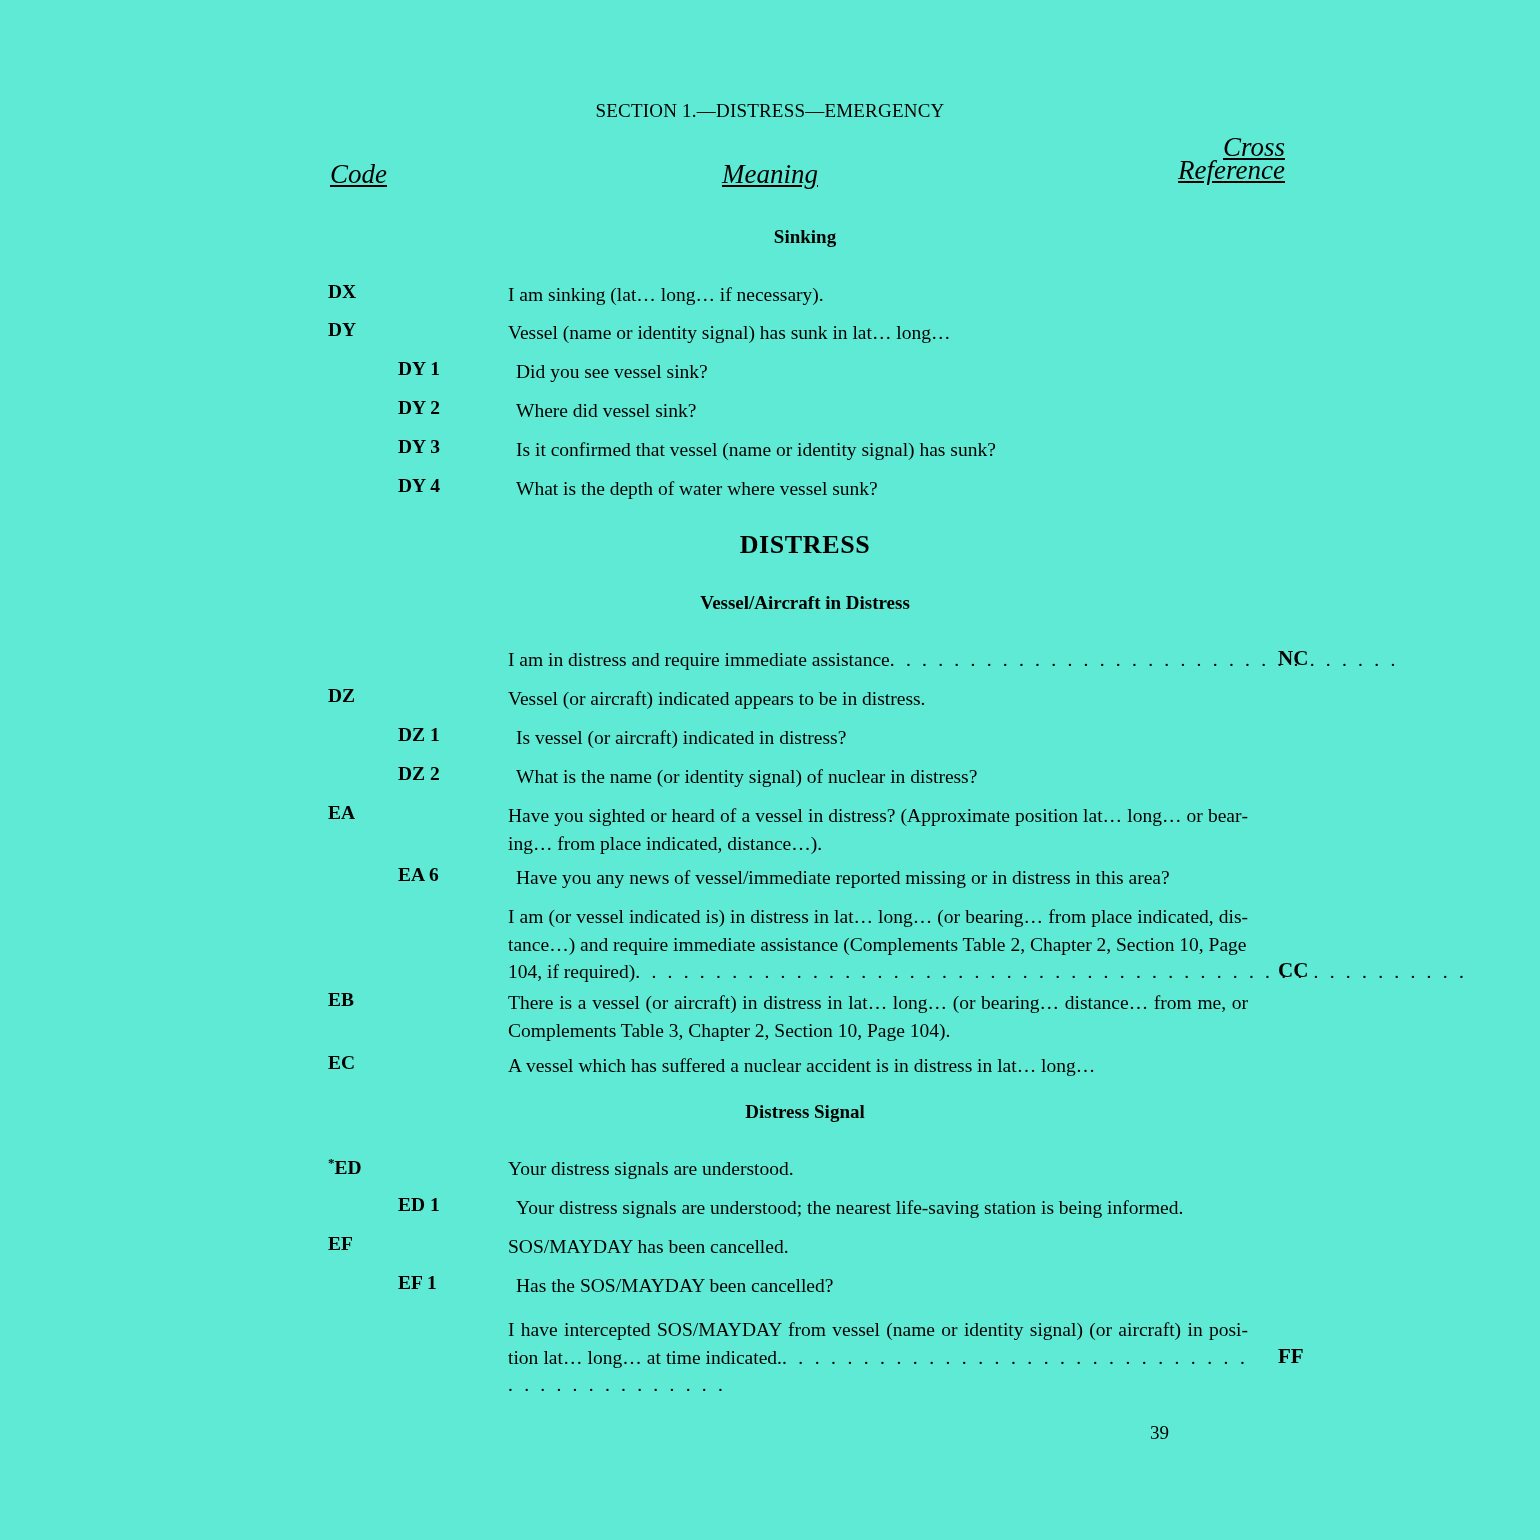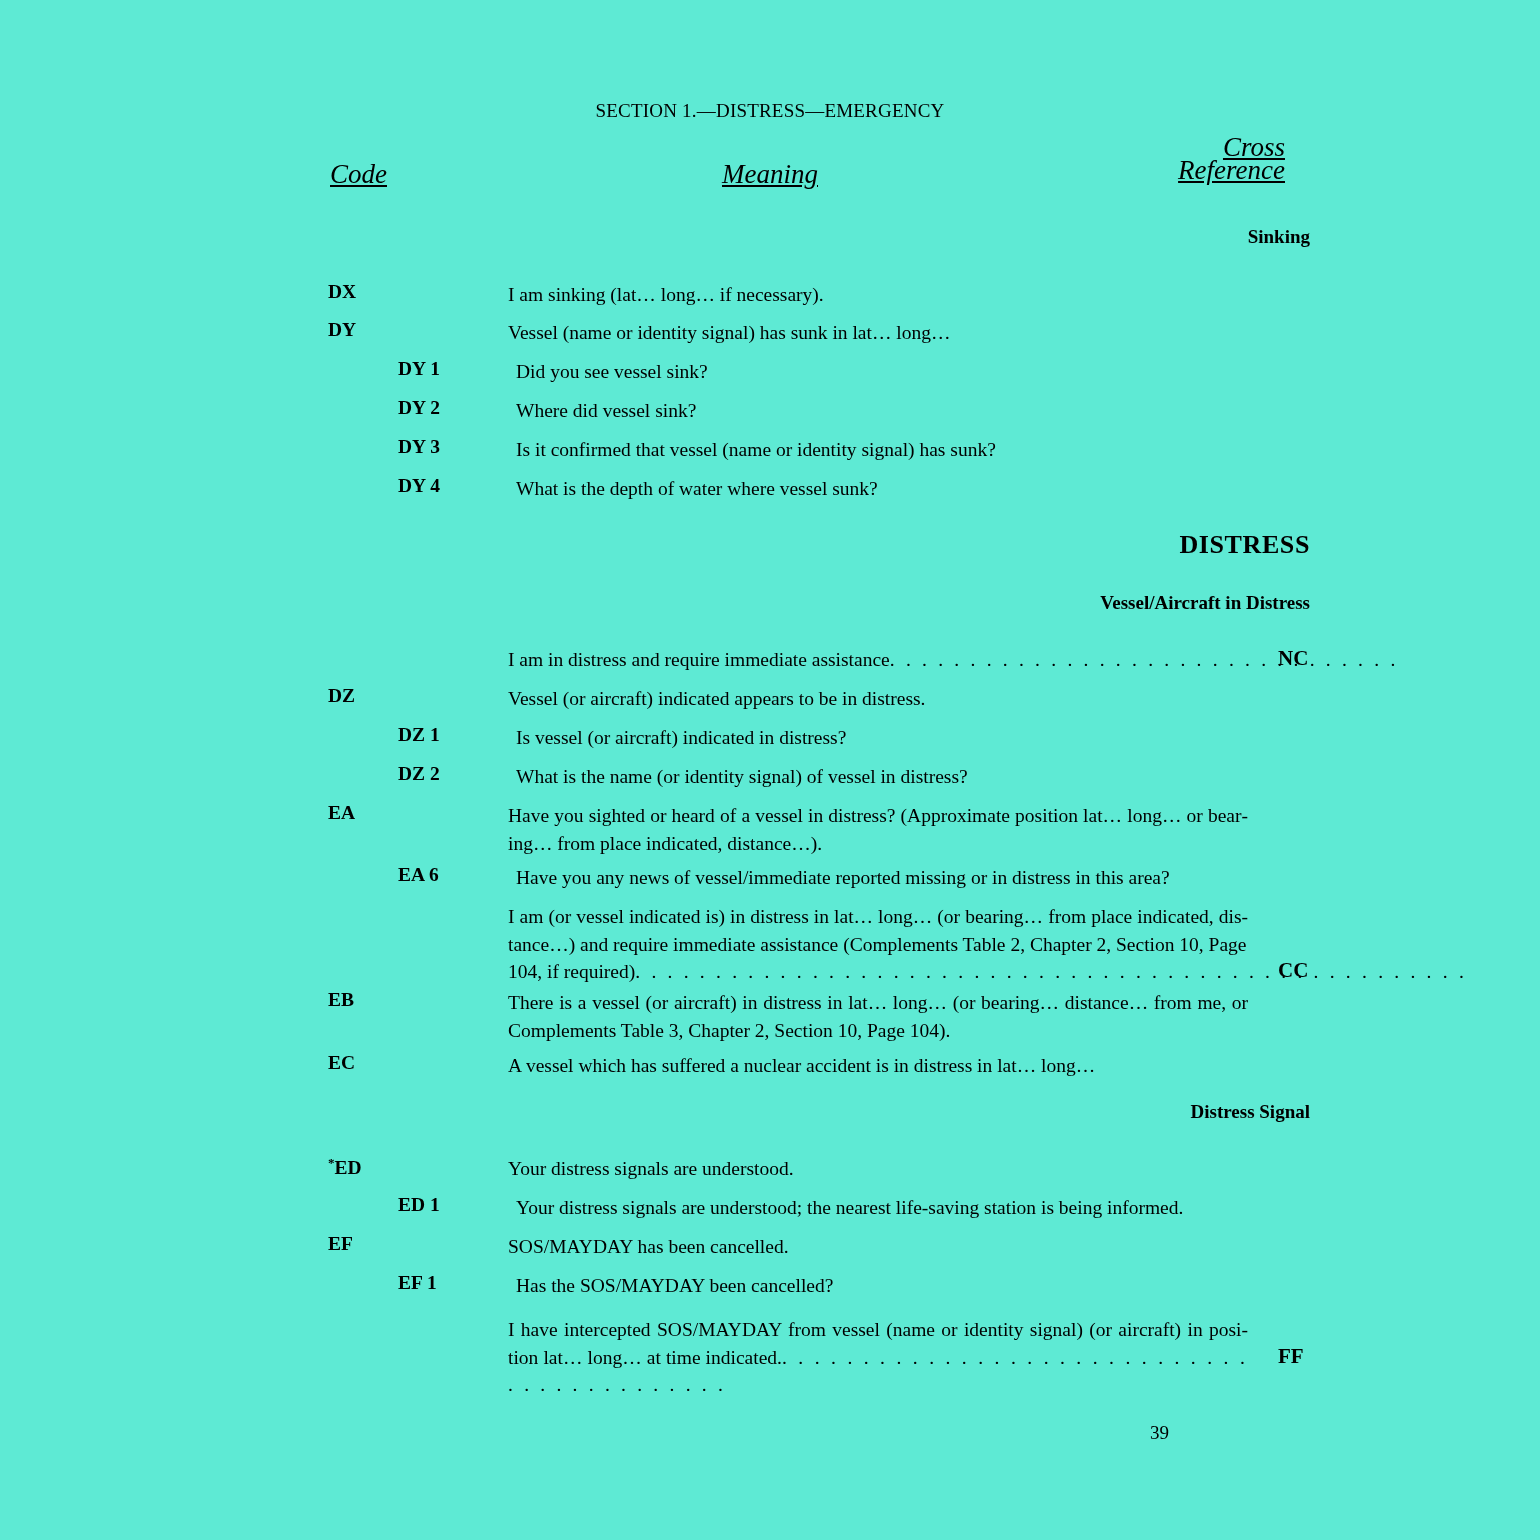--- a/index.html
+++ b/index.html
@@ -52,21 +52,21 @@
     text-align: right;
     line-height: 23px;
   }
   .col-head-xref span { display: block; }
 
   
   .group-head {
     position: absolute;
     left: 300px;
     width: 1010px;
-    text-align: right;
+    text-align: center;
     font-weight: bold;
   }
   .group-head.sub {
     font-size: 19px;
   }
   .group-head.major {
     font-size: 26px;
     letter-spacing: 0.6px;
   }
 
@@ -193,21 +193,21 @@
     <span class="meaning lvl0">Vessel (or aircraft) indicated appears to be in distress.</span>
   </div>
 
   <div class="entry" style="top:724px;">
     <span class="code lvl1">DZ 1</span>
     <span class="meaning lvl1">Is vessel (or aircraft) indicated in distress?</span>
   </div>
 
   <div class="entry" style="top:763px;">
     <span class="code lvl1">DZ 2</span>
-    <span class="meaning lvl1">What is the name (or identity signal) of vessel in distress?</span>
+    <span class="meaning lvl1">What is the name (or identity signal) of nuclear in distress?</span>
   </div>
 
   <div class="entry" style="top:802px;">
     <span class="code lvl0">EA</span>
     <span class="meaning lvl0">Have you sighted or heard of a vessel in distress? (Approximate position lat… long… or bear­ing… from place indicated, distance…).</span>
   </div>
 
   <div class="entry" style="top:864px;">
     <span class="code lvl1">EA 6</span>
     <span class="meaning lvl1">Have you any news of vessel/immediate reported missing or in distress in this area?</span>

